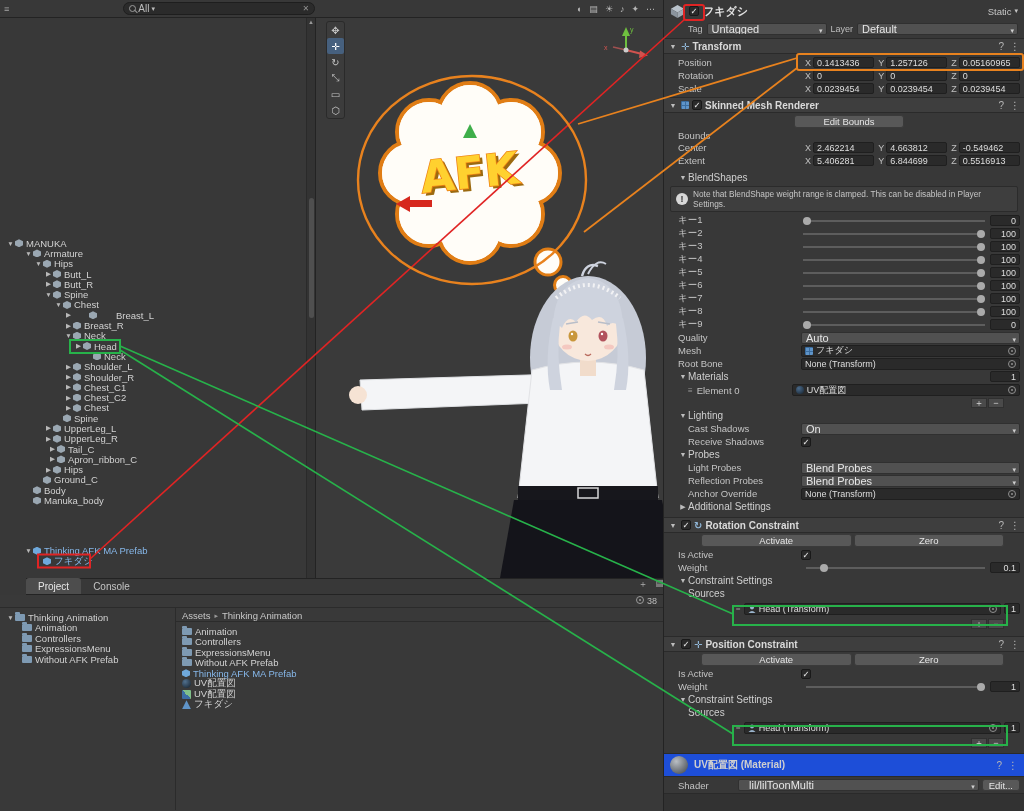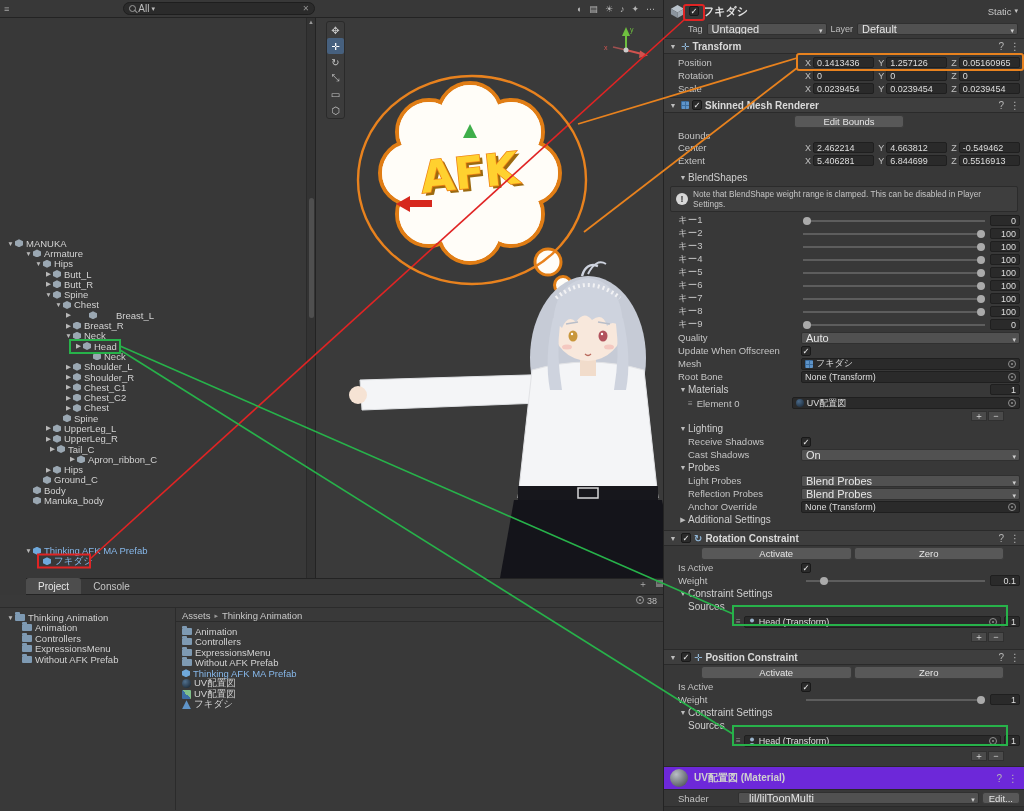--- a/index.html
+++ b/index.html
@@ -117,21 +117,21 @@
   .plusminus span { width:16px; height:10px; background:#4a4a4a; border:1px solid #303030;
     color:#d8d8d8; font-size:9px; line-height:9px; text-align:center; }
   .gap4 { height:4px; flex:none; } .gap6 { height:6px; flex:none; } .gap2 { height:2px; flex:none; }
   .srcbox { display:flex; align-items:center; gap:3px; margin:2px 4px 2px 72px; height:15px; flex:none;}
   .srcbox .handle { color:#9a9a9a; font-size:8px; }
   .mat-sphere-sm { width:8px; height:8px; border-radius:50%; background:radial-gradient(circle at 35% 30%, #4a6a8a, #16222e); flex:none;}
   .mesh-ic { width:8px; height:8px; background:#5f94c8; border-radius:1px; flex:none;
     background-image:linear-gradient(#3a6da0 1px, transparent 1px),linear-gradient(90deg,#3a6da0 1px, transparent 1px);
     background-size:4px 4px;}
   #mat-head { height:24px; display:flex; align-items:center; gap:6px; padding:0 6px;
-    background:#6d28d9; border-top:1px solid #2a2a2a; border-bottom:1px solid #2a2a2a; flex:none;}
+    background:#1d4ed8; border-top:1px solid #2a2a2a; border-bottom:1px solid #2a2a2a; flex:none;}
   .mat-sphere-lg { width:18px; height:18px; border-radius:50%;
     background:radial-gradient(circle at 35% 30%, #b9bec4, #3c4147); flex:none;}
   #mat-preview { flex:1; background:#323232; border-top:1px solid #2a2a2a; }
 
   
   #overlay { left:0; top:0; width:1024px; height:811px; pointer-events:none; z-index:99; }
 </style>
 </head>
 <body>
 
@@ -253,21 +253,21 @@
       <div class="h-row" style="padding-left: 44px;">
         <span class="h-arrow">▶</span>
         <span class="obj-icon"></span>
         <span class="h-label">UpperLeg_R</span>
       </div>
       <div class="h-row" style="padding-left: 48px;">
         <span class="h-arrow">▶</span>
         <span class="obj-icon"></span>
         <span class="h-label">Tail_C</span>
       </div>
-      <div class="h-row" style="padding-left: 68px;">
+      <div class="h-row" style="padding-left: 48px;">
         <span class="h-arrow">▶</span>
         <span class="obj-icon"></span>
         <span class="h-label">Apron_ribbon_C</span>
       </div>
       <div class="h-row" style="padding-left: 44px;">
         <span class="h-arrow">▶</span>
         <span class="obj-icon"></span>
         <span class="h-label">Hips</span>
       </div>
       <div class="h-row" style="padding-left: 34px;">
@@ -657,24 +657,20 @@
           <span class="thumb" style="left: 2%;"></span>
         </span>
         <span class="field small">0</span>
       </div>
     </div>
   <div class="irow">
     <span class="ilabel">Quality</span>
     <span class="dropdown">Auto</span>
   </div>
   <div class="irow">
-    <span class="ilabel">Update When Offscreen</span>
-    <span class="checkbox on"></span>
-  </div>
-  <div class="irow">
     <span class="ilabel">Mesh</span>
     <span class="objfield">
       <span class="mesh-ic"></span>
       <span>フキダシ</span>
       <span class="target"></span>
     </span>
   </div>
   <div class="irow">
     <span class="ilabel">Root Bone</span>
     <span class="objfield">
@@ -698,26 +694,26 @@
   </div>
   <div class="plusminus">
     <span>＋</span>
       <span>−</span>
   </div>
   <div class="irow">
     <span class="fold">▼</span>
     <span>Lighting</span>
   </div>
   <div class="irow" style="padding-left:24px">
+    <span class="ilabel" style="width:113px">Cast Shadows</span>
+    <span class="dropdown">On</span>
+  </div>
+  <div class="irow" style="padding-left:24px">
     <span class="ilabel" style="width:113px">Receive Shadows</span>
     <span class="checkbox on"></span>
-  </div>
-  <div class="irow" style="padding-left:24px">
-    <span class="ilabel" style="width:113px">Cast Shadows</span>
-    <span class="dropdown">On</span>
   </div>
   <div class="irow">
     <span class="fold">▼</span>
     <span>Probes</span>
   </div>
   <div class="irow" style="padding-left:24px">
     <span class="ilabel" style="width:113px">Light Probes</span>
     <span class="dropdown">Blend Probes</span>
   </div>
   <div class="irow" style="padding-left:24px">

